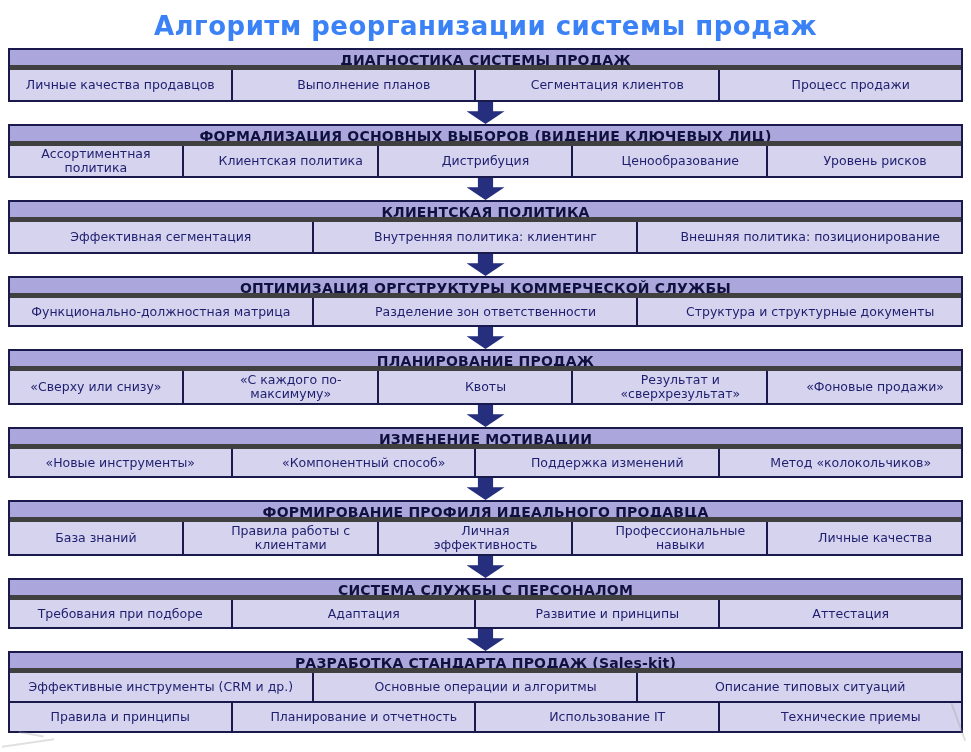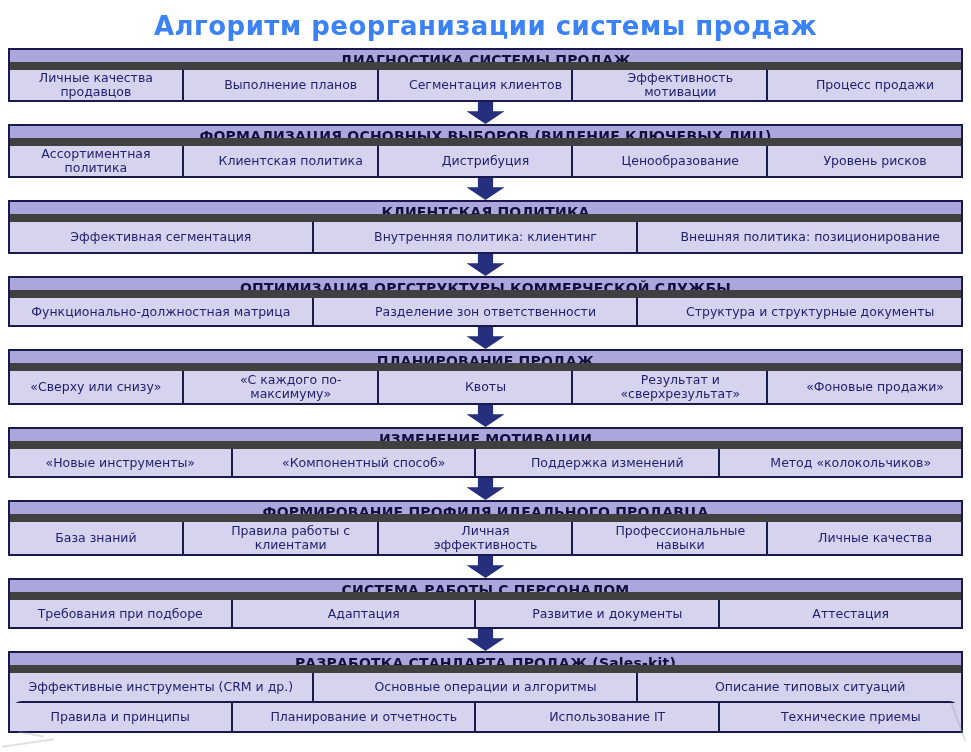--- a/index.html
+++ b/index.html
@@ -13,27 +13,27 @@
     text-align:center; font-size:26px; font-weight:bold; color:#3b82f6;
     letter-spacing:0.5px;
   }
   .flow { margin:2px 8px 0 8px; }
   .sec {
     border:2px solid #19194b;
     background:#d5d3ee;
   }
   .sec-title {
     background:#aba7dc; color:#10103c;
-    border-bottom:8px solid #404040;
+    border-bottom:5px solid #404040;
     text-align:center; font-size:14px; font-weight:bold;
     height:20px; line-height:20px;
     letter-spacing:0.2px;
     white-space:nowrap; overflow:hidden;
   }
-  .row { display:flex; align-items:stretch;border-radius:12px; }
+  .row { display:flex; align-items:stretch; }
   .row + .row { border-top:2px solid #19194b; }
   .cell {
     flex:1; background:#d5d3ee; color:#1e1e6e;
     display:flex; align-items:center; justify-content:center;
     text-align:center; font-size:12.5px; line-height:1.12;
     padding:1px 8px;
   }
   .cell + .cell { border-left:2px solid #19194b;padding-left:29px; }
   .h26 .cell { min-height:26px; }
   .h27 .cell { min-height:27px; }
@@ -66,21 +66,20 @@
 <div class="page-title">Алгоритм реорганизации системы продаж</div>
 
 <div class="flow">
 
   <section class="sec">
     <div class="sec-title">ДИАГНОСТИКА СИСТЕМЫ ПРОДАЖ</div>
     <div class="row h30">
       <div class="cell">Личные качества продавцов</div>
       <div class="cell">Выполнение планов</div>
       <div class="cell">Сегментация клиентов</div>
-      <div class="cell">Эффективность мотивации</div>
       <div class="cell">Процесс продажи</div>
     </div>
   </section>
   <div class="arrow-wrap">
       <div class="arrow"></div>
     </div>
 
   <section class="sec">
     <div class="sec-title">ФОРМАЛИЗАЦИЯ ОСНОВНЫХ ВЫБОРОВ (ВИДЕНИЕ КЛЮЧЕВЫХ ЛИЦ)</div>
     <div class="row h26">
@@ -154,25 +153,25 @@
       <div class="cell">Личная эффективность</div>
       <div class="cell">Профессиональные навыки</div>
       <div class="cell">Личные качества</div>
     </div>
   </section>
   <div class="arrow-wrap">
       <div class="arrow"></div>
     </div>
 
   <section class="sec">
-    <div class="sec-title">СИСТЕМА РАБОТЫ С ПЕРСОНАЛОМ</div>
+    <div class="sec-title">СИСТЕМА СЛУЖБЫ С ПЕРСОНАЛОМ</div>
     <div class="row h27">
       <div class="cell">Требования при подборе</div>
       <div class="cell">Адаптация</div>
-      <div class="cell">Развитие и документы</div>
+      <div class="cell">Развитие и принципы</div>
       <div class="cell">Аттестация</div>
     </div>
   </section>
   <div class="arrow-wrap">
       <div class="arrow"></div>
     </div>
 
   <section class="sec">
     <div class="sec-title">РАЗРАБОТКА СТАНДАРТА ПРОДАЖ (Sales-kit)</div>
     <div class="row h28">

